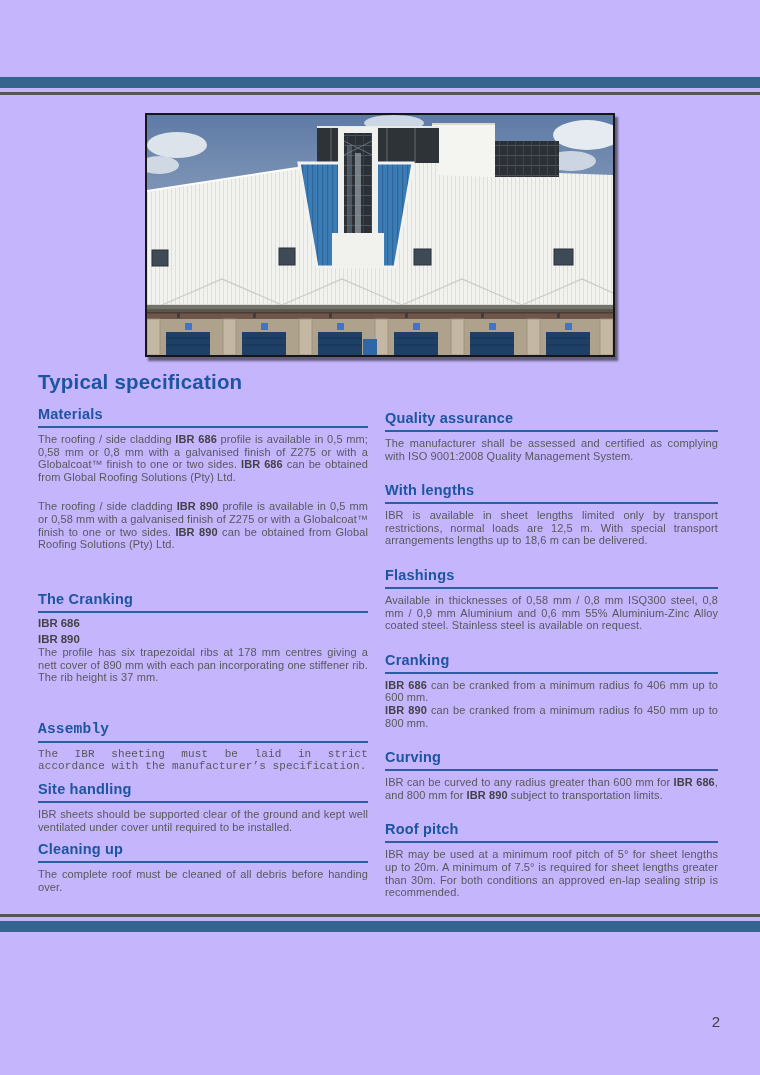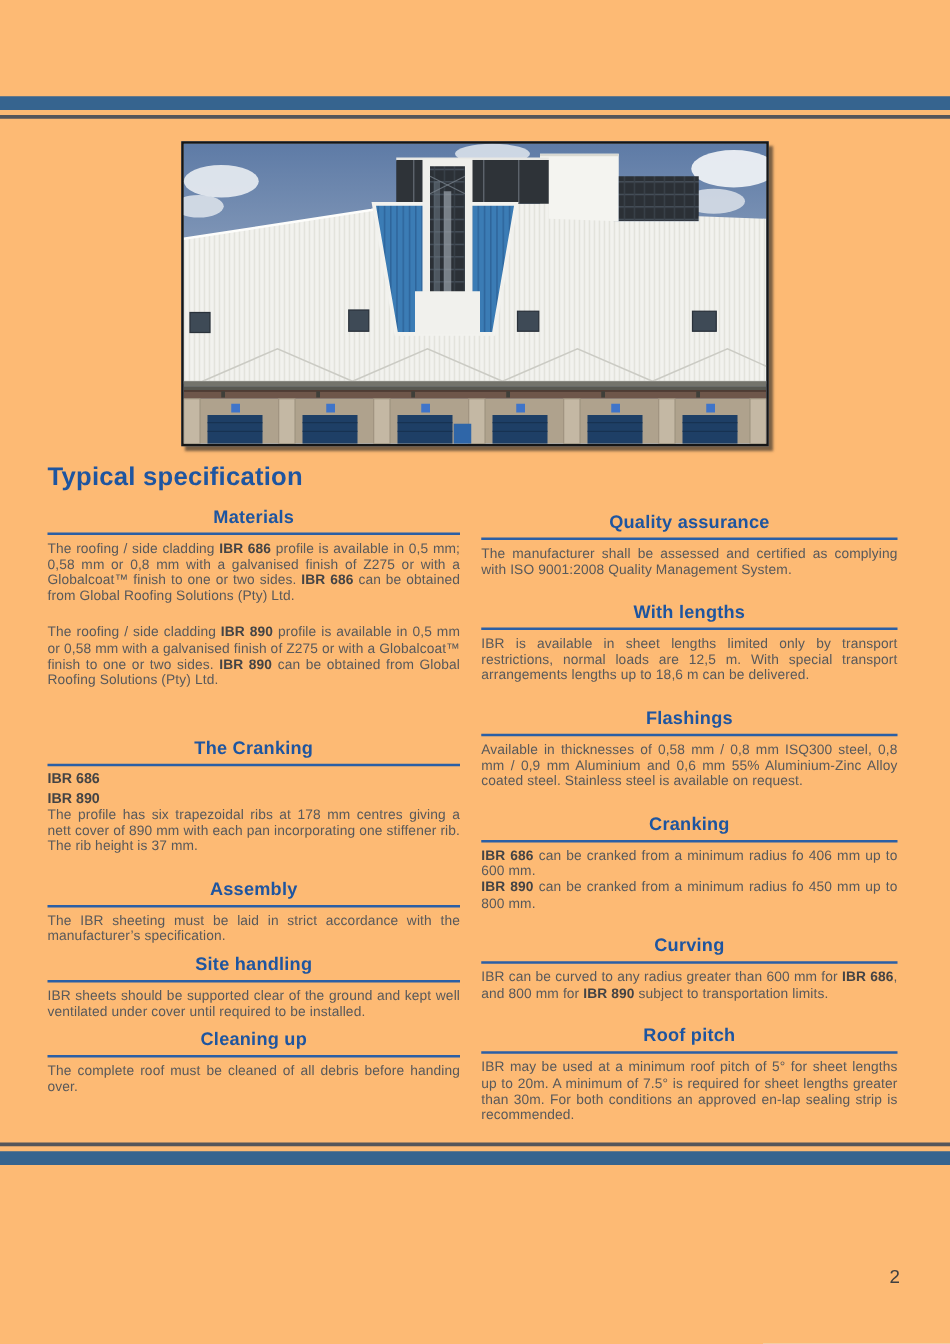--- a/index.html
+++ b/index.html
@@ -1,16 +1,16 @@
 <!DOCTYPE html>
 <html><head>
 <meta charset="utf-8">
 <style>
   html,body{margin:0;padding:0;background:#e8e8e8;}
-  .page{position:relative;width:760px;height:1075px;background:#fdba74;margin:0 auto;
+  .page{position:relative;width:760px;height:1075px;background:#c4b5fd;margin:0 auto;
         font-family:"Liberation Sans",sans-serif;overflow:hidden;}
 
   
   .top-bar{position:absolute;left:0;top:77px;width:760px;height:11px;background:#36648F;}
   .top-rule{position:absolute;left:0;top:92px;width:760px;height:2.5px;background:#55565A;}
   .bottom-rule{position:absolute;left:0;top:914px;width:760px;height:2.5px;background:#55565A;}
   .bottom-bar{position:absolute;left:0;top:921px;width:760px;height:11px;background:#36648F;}
 
   
   .photo{position:absolute;left:145px;top:113px;width:470px;height:244px;box-sizing:border-box;
@@ -19,27 +19,27 @@
 
   
   .page-title{position:absolute;left:38px;top:370px;margin:0;font-size:20.5px;font-weight:bold;
               color:#1E55A0;letter-spacing:.2px;}
   .col{position:absolute;}
   .col-left{left:38px;top:406px;width:330px;}
   .col-right{left:385px;top:410px;width:333px;}
 
   .section{margin:0;}
   .col-left .section:nth-child(2){margin-top:40px;}
-  .col-left .section:nth-child(3){margin-top:20px;}
+  .col-left .section:nth-child(3){margin-top:37px;font-family:Liberation Mono, monospace;}
   .col-left .section:nth-child(4){margin-top:8px;}
   .col-left .section:nth-child(5){margin-top:8px;}
   .col-right .section + .section{margin-top:20px;}
 
   .sec-heading{margin:0;padding:0 0 4px 0;font-size:14.5px;font-weight:bold;color:#1E55A0;
-               letter-spacing:.2px;border-bottom:2px solid #2B5FA5;text-align:center;}
+               letter-spacing:.2px;border-bottom:2px solid #2B5FA5;}
   .para{margin:5px 0 0 0;font-size:11px;line-height:12.6px;color:#58595B;
         text-align:justify;letter-spacing:.1px;}
   .para + .para{margin-top:17px;}
   .para.tight{margin-top:0;}
   .label{margin:4px 0 0 0;font-size:11.4px;line-height:12.6px;font-weight:bold;color:#434345;}
   .label + .para{margin-top:0;}
   .para b{color:#434345;}
 
   .page-number{position:absolute;right:40px;top:1013px;font-size:15px;color:#3F4041;}
 </style>

